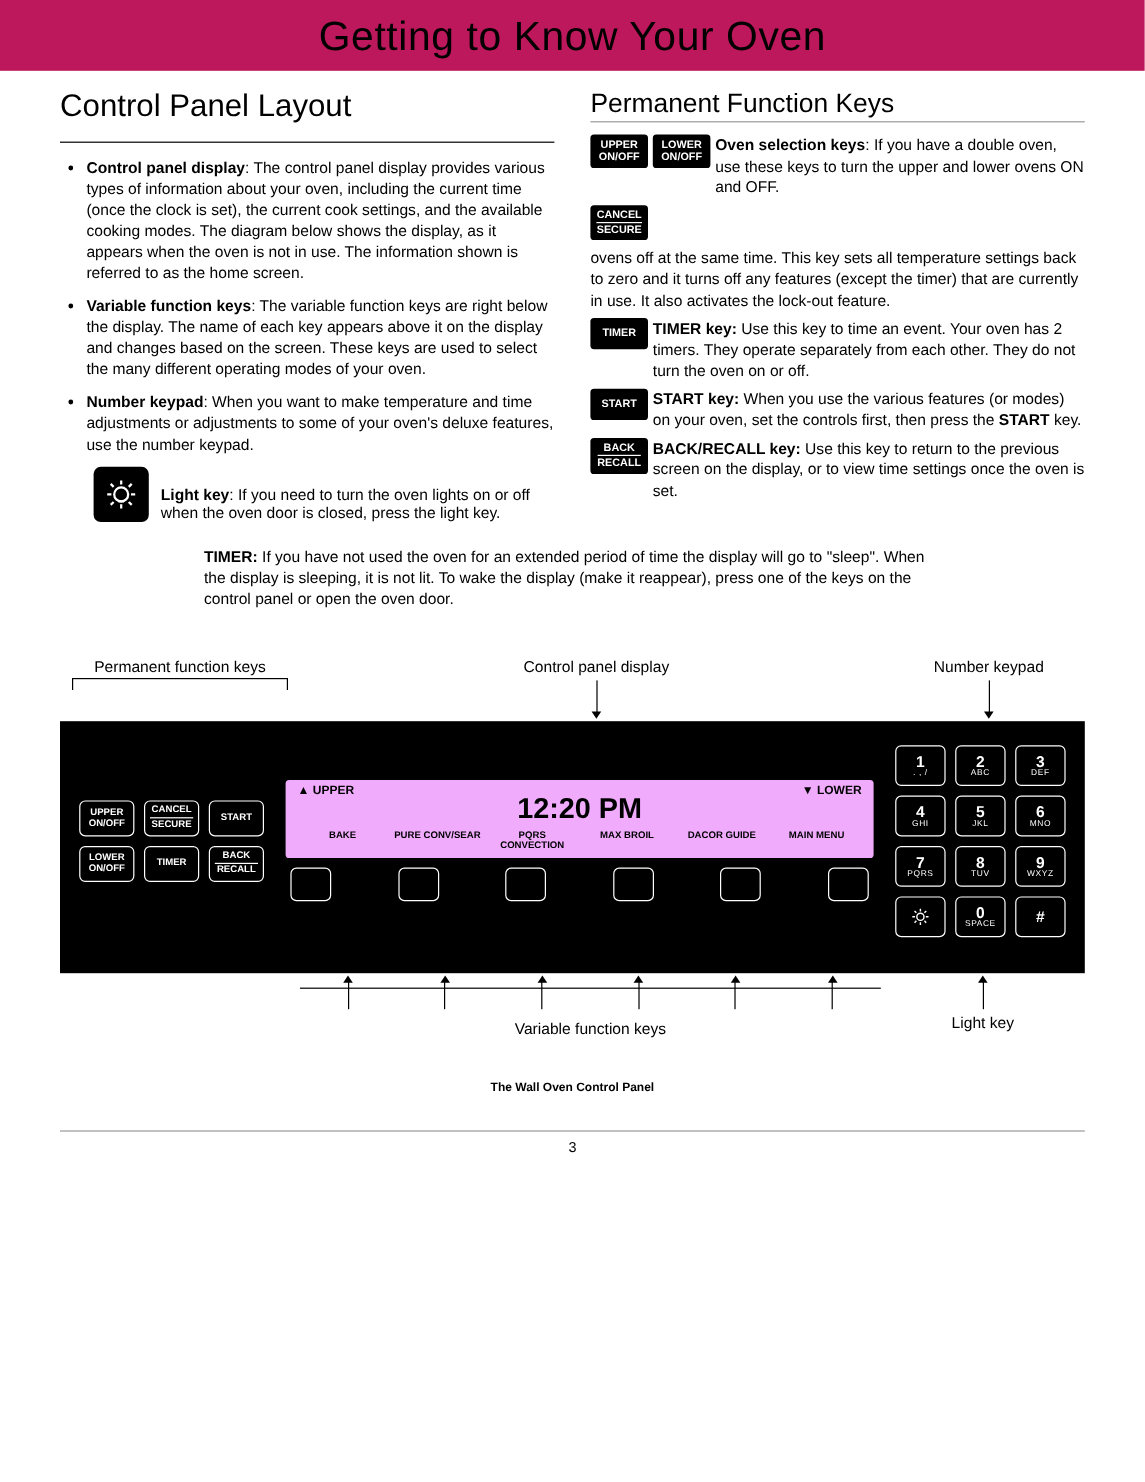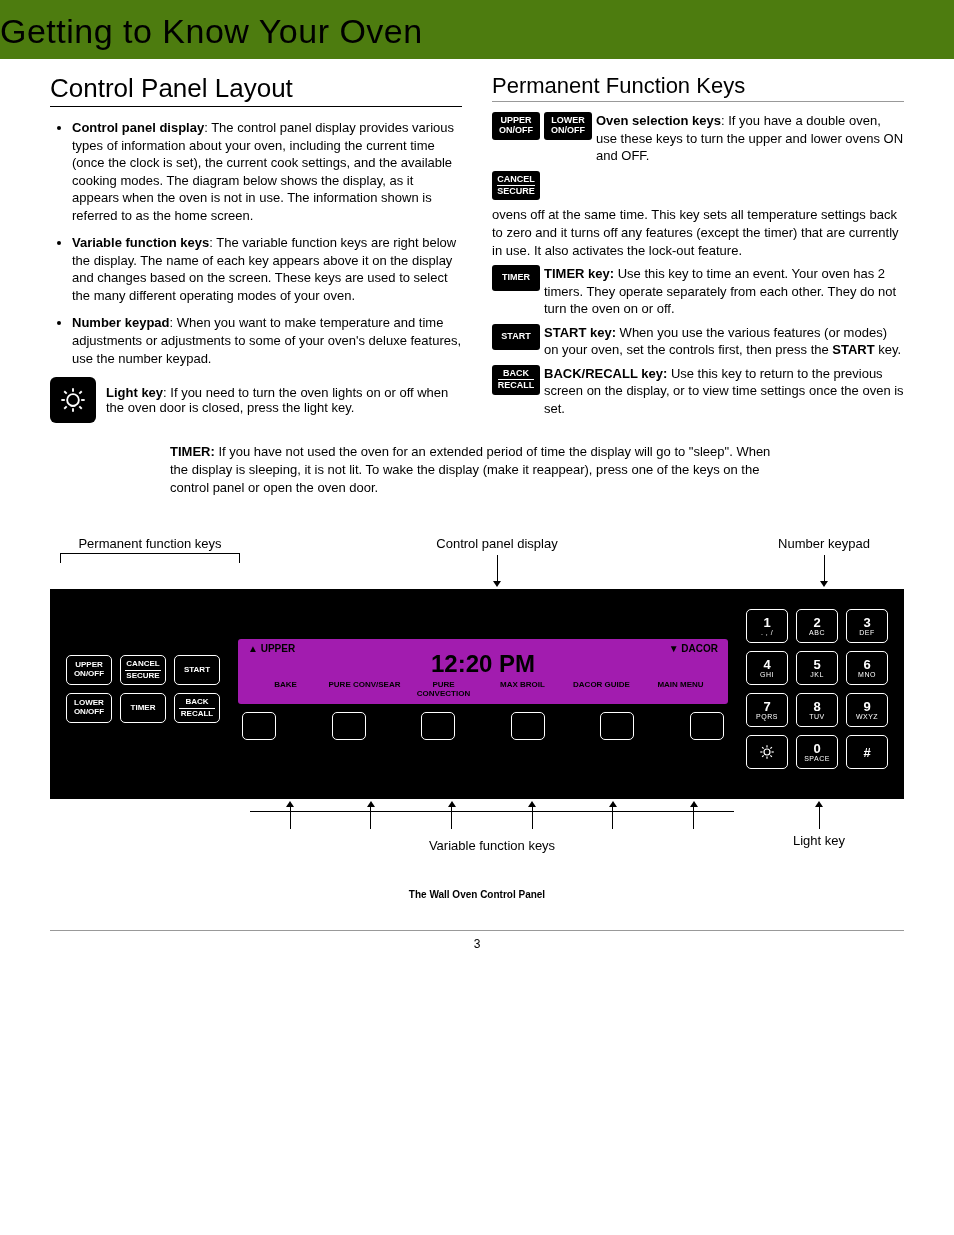--- a/index.html
+++ b/index.html
@@ -7,51 +7,51 @@
     margin: 0;
     padding: 0;
     font-family: Verdana, Geneva, sans-serif;
     font-size: 13px;
     color: #000;
     background: #fff;
     width: 954px;
   }
   .page { padding: 0 50px 30px 50px; }
   .title-bar {
-    background: #4d7c0f;
-    text-align: left;
+    background: #be185d;
+    text-align: center;
     font-family: "Century Gothic", Futura, sans-serif;
     font-weight: 300;
     font-size: 34px;
     padding: 12px 0 8px;
     margin: 0 -50px 10px -50px;
     letter-spacing: 0.5px;
   }
   .cols { display: flex; gap: 30px; }
   .col { flex: 1; }
   h2.section {
     font-family: "Century Gothic", Futura, sans-serif;
     font-weight: 300;
     font-size: 26px;
     margin: 4px 0 2px 0;
     border-bottom: 1px solid #000;
-    padding-bottom: 2px;
+    padding-bottom: 14px;
   }
   h3.sub {
     font-family: "Century Gothic", Futura, sans-serif;
     font-weight: 300;
     font-size: 22px;
     margin: 4px 0 10px 0;
     border-bottom: 1px solid #999;
     padding-bottom: 2px;
   }
   ul.bullets { margin: 12px 0 0 0; padding-left: 22px; }
   ul.bullets li { margin-bottom: 10px; line-height: 1.35; }
   .b { font-weight: bold; }
-  .icon-lead { display: flex; gap: 10px; align-items: center; margin-top: 8px; }
+  .icon-lead { display: flex; gap: 10px; align-items: flex-end; margin-top: 8px; margin-left: 28px; }
   .light-icon {
     width: 46px; height: 46px; background: #000; border-radius: 6px;
     display: flex; align-items: center; justify-content: center; flex-shrink: 0;
   }
   .light-icon svg { width: 28px; height: 28px; }
   .key-row { display: flex; gap: 4px; align-items: flex-start; margin-bottom: 6px; line-height: 1.35; }
   .mini-key {
     background: #000; color: #fff; font-weight: bold; font-size: 9px;
     text-align: center; padding: 4px 3px; border-radius: 3px; width: 48px;
     line-height: 1.1; flex-shrink: 0;
@@ -83,21 +83,21 @@
     gap: 8px;
   }
   .pk {
     border: 1.5px solid #fff; border-radius: 5px; color: #fff; font-size: 8px; font-weight: bold;
     display: flex; flex-direction: column; align-items: center; justify-content: center;
     text-align: center; line-height: 1.1;
   }
   .pk .u { border-bottom: 1px solid #fff; padding-bottom: 1px; margin-bottom: 1px; width: 80%; }
   .display-area { flex: 1; display: flex; flex-direction: column; align-items: stretch; gap: 8px; }
   .lcd {
-    background: #a21caf; border-radius: 3px; padding: 4px 10px 6px; position: relative;
+    background: #f0abfc; border-radius: 3px; padding: 4px 10px 6px; position: relative;
   }
   .lcd-top { display: flex; justify-content: space-between; font-size: 10px; font-weight: bold; }
   .lcd-clock { text-align: center; font-size: 24px; font-weight: bold; margin: -4px 0 2px; }
   .lcd-bottom { display: flex; justify-content: space-between; font-size: 8px; font-weight: bold; gap: 4px; }
   .lcd-bottom span { flex: 1; text-align: center; }
   .var-keys { display: flex; justify-content: space-between; gap: 12px; padding: 0 4px; }
   .vk {
     width: 34px; height: 28px; border: 1.5px solid #fff; border-radius: 5px;
   }
   .keypad {
@@ -227,27 +227,27 @@
         <div class="pk">
             <span class="u">BACK</span>
             <span>RECALL</span>
           </div>
       </div>
 
       <div class="display-area">
         <div class="lcd">
           <div class="lcd-top">
             <span>▲ UPPER</span>
-            <span>▼ DACOR</span>
+            <span>▼ LOWER</span>
           </div>
           <div class="lcd-clock">12:20 PM</div>
           <div class="lcd-bottom">
             <span>BAKE</span>
             <span>PURE CONV/SEAR</span>
-            <span>PURE CONVECTION</span>
+            <span>PQRS CONVECTION</span>
             <span>MAX BROIL</span>
             <span>DACOR GUIDE</span>
             <span>MAIN MENU</span>
           </div>
         </div>
         <div class="var-keys">
           <div class="vk"></div>
           <div class="vk"></div>
           <div class="vk"></div>
           <div class="vk"></div>

